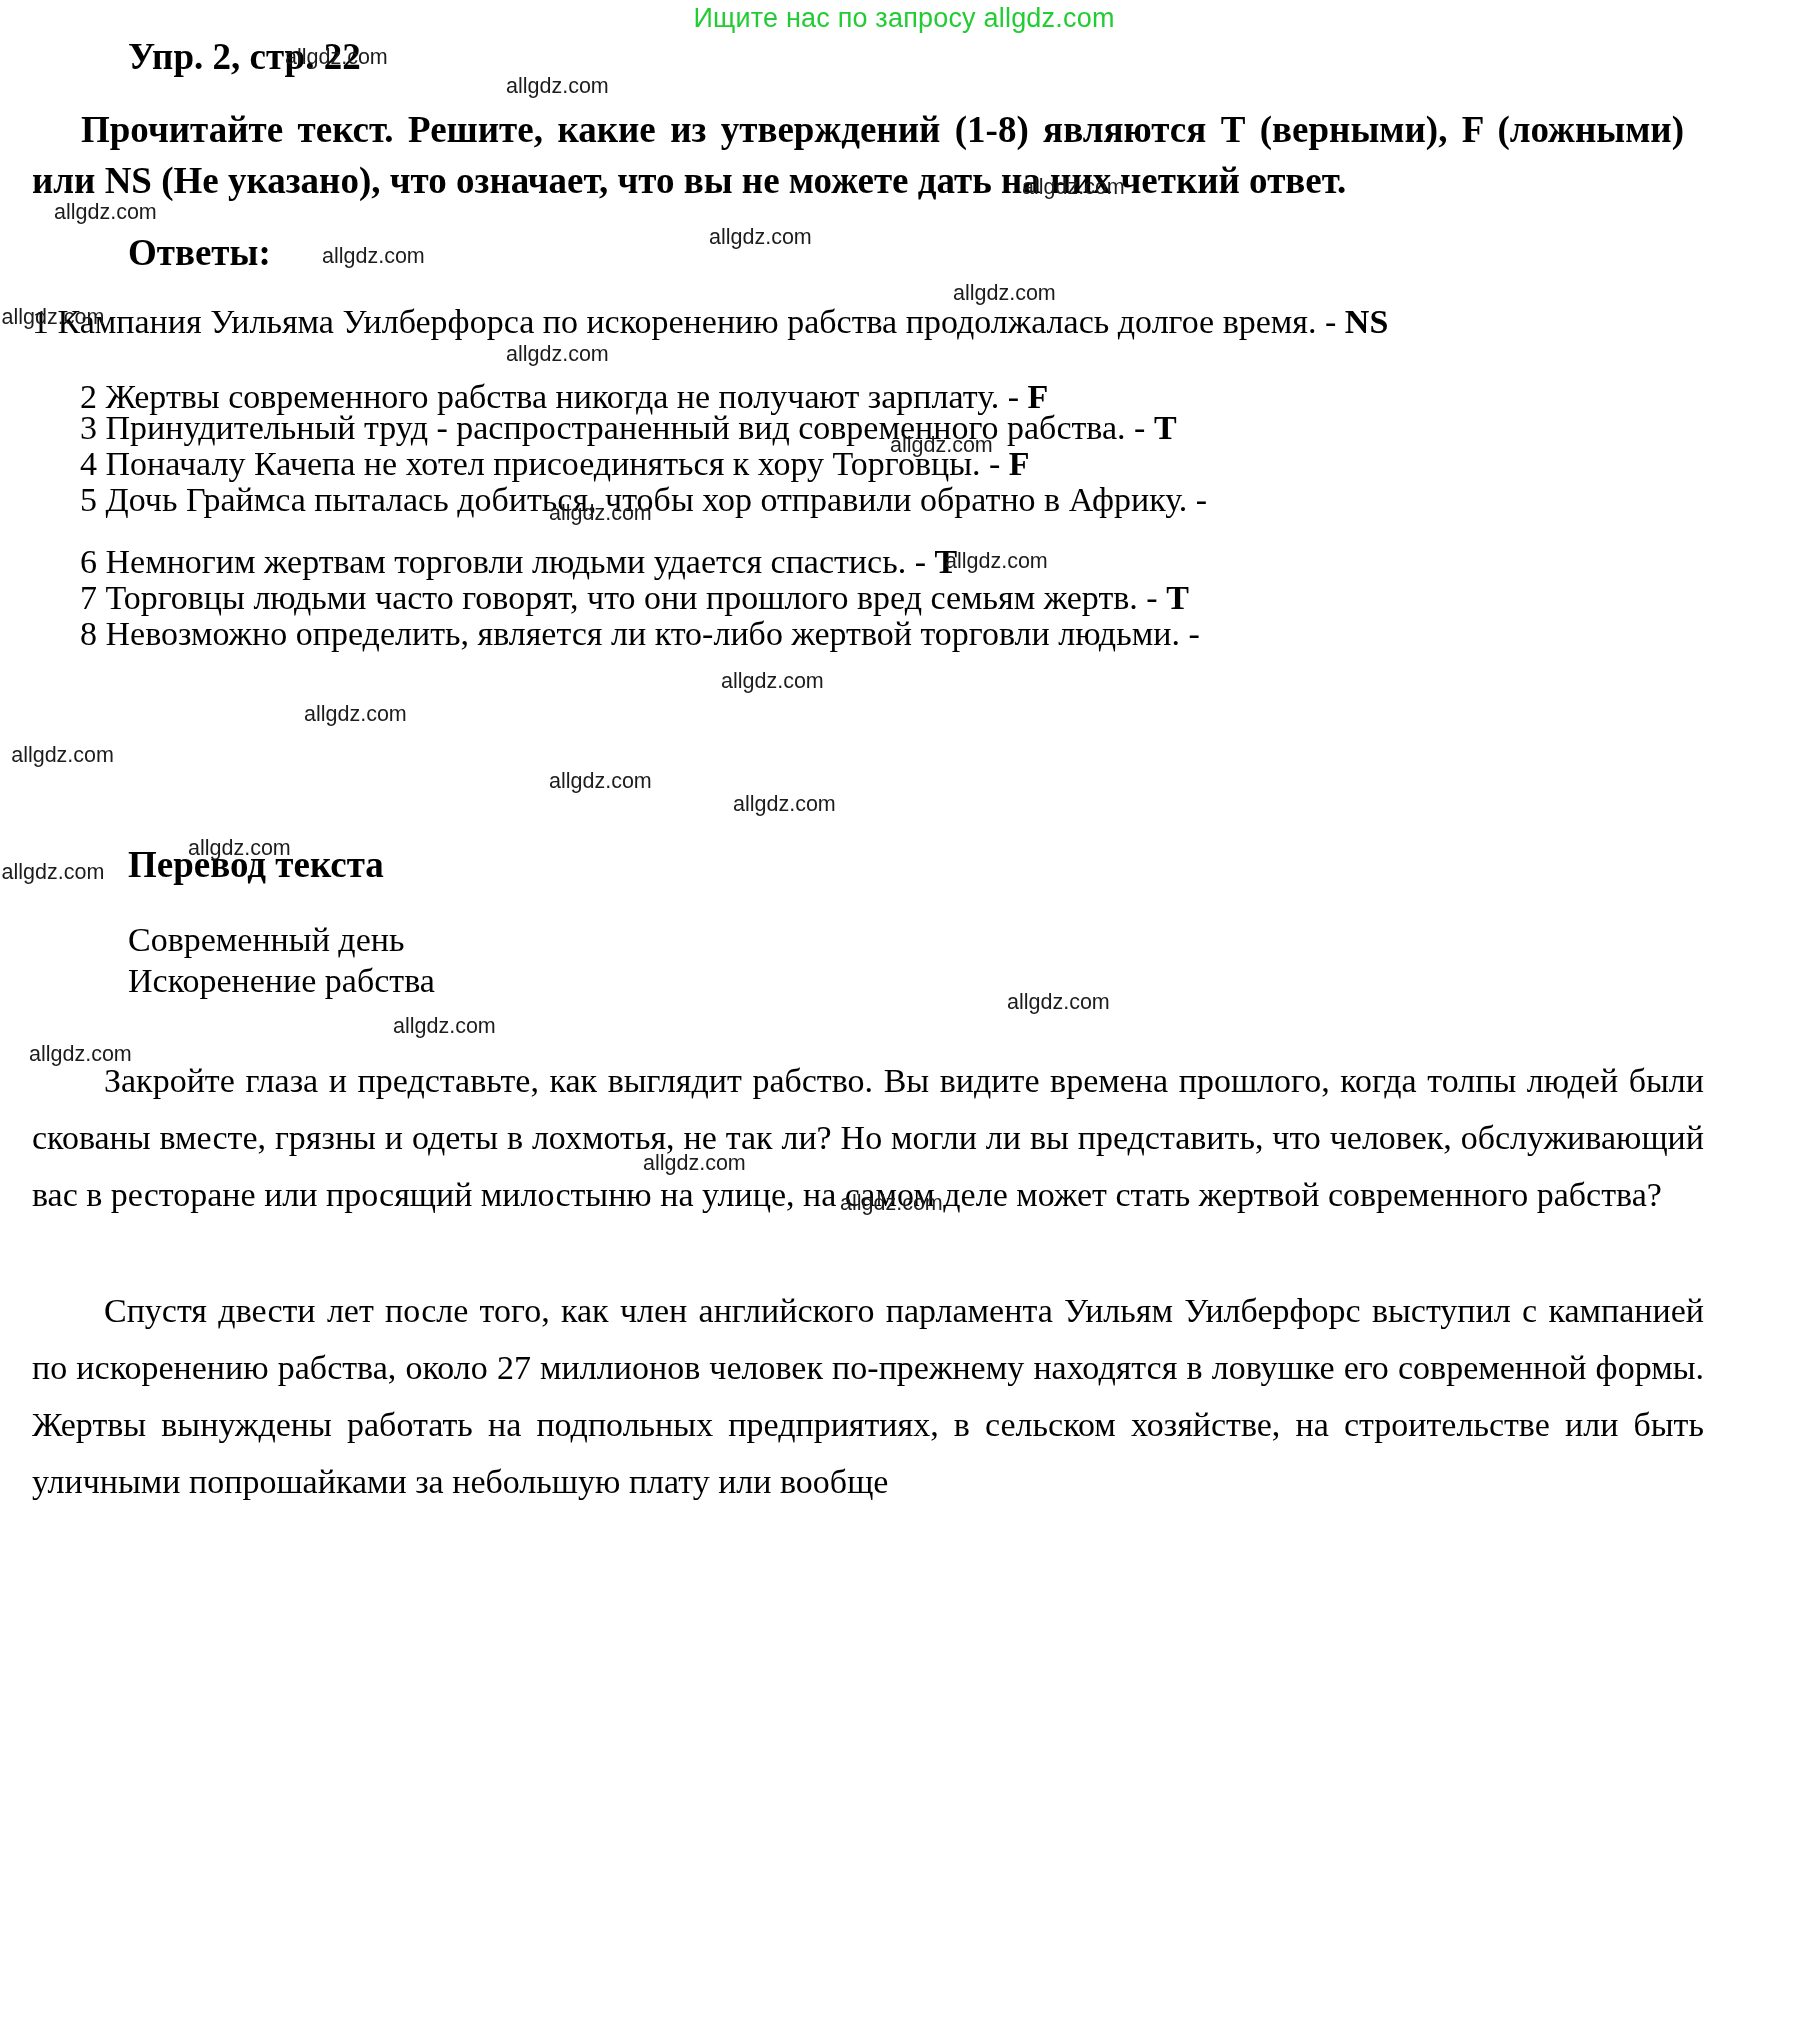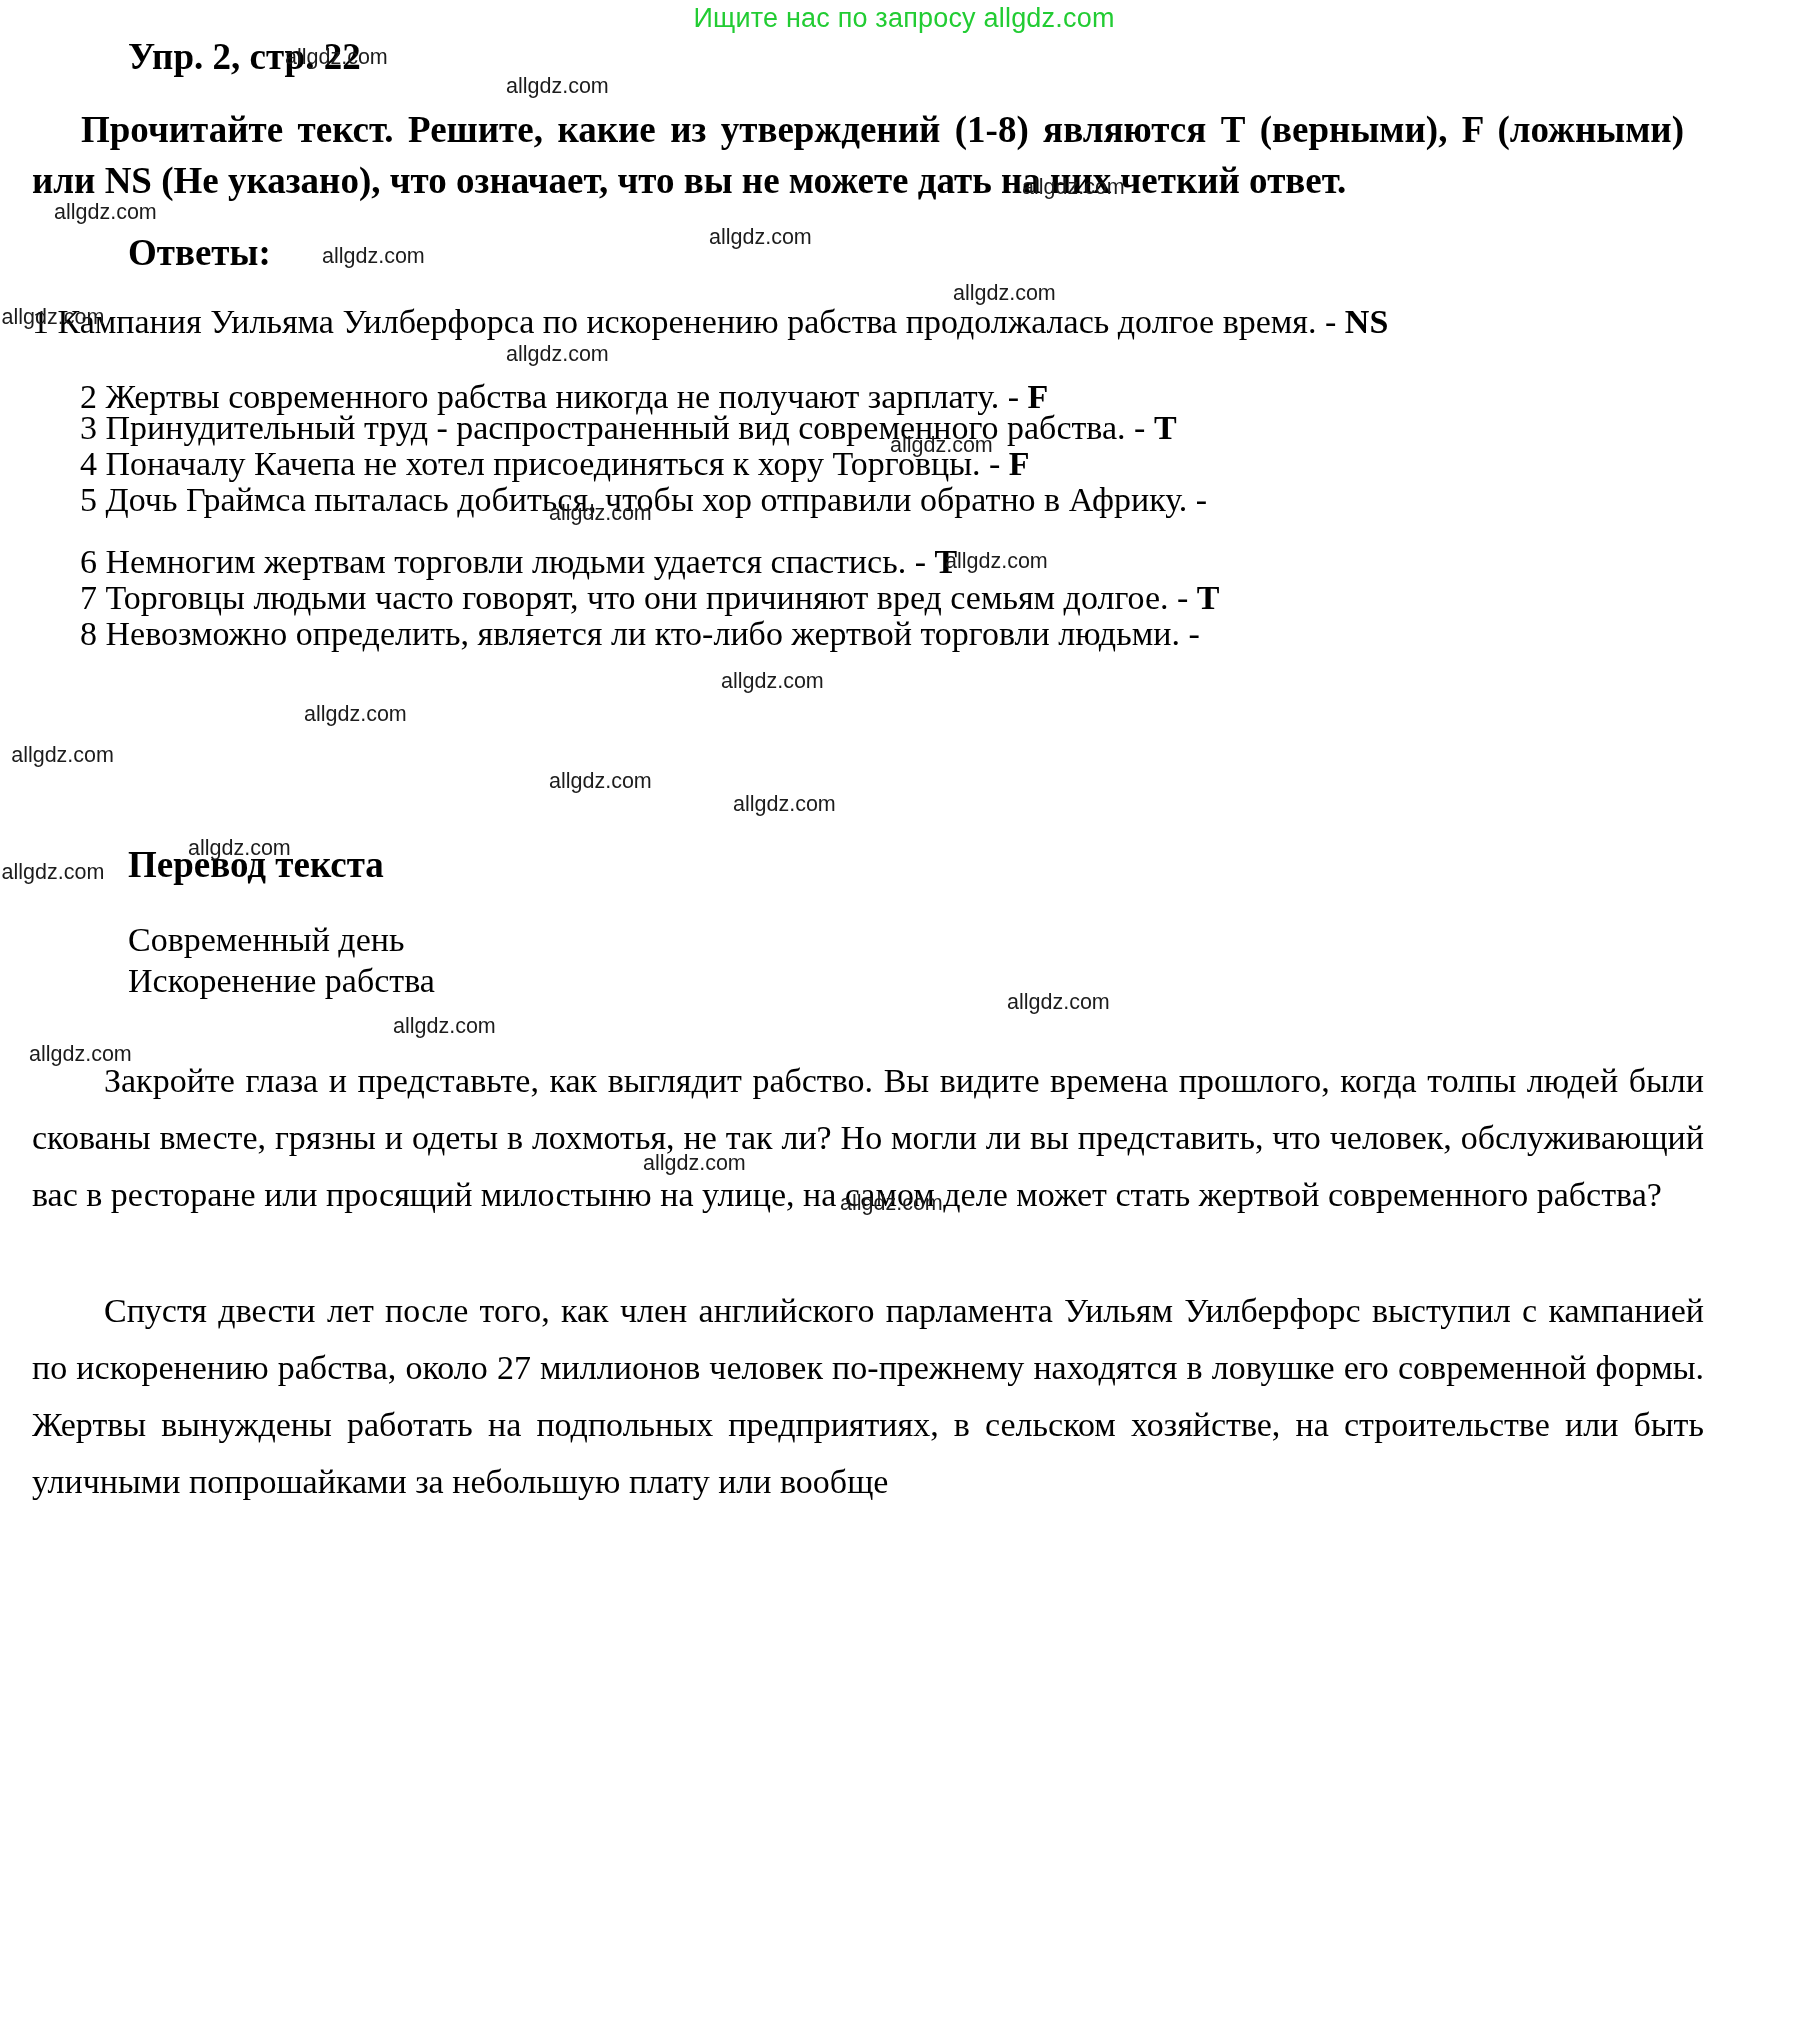--- a/index.html
+++ b/index.html
@@ -194,21 +194,21 @@
     </div>
 
     <div class="block full-col statement" style="top: 535px; padding-left: 48px; width: 1676px;">
       <span>6</span>
       <span>Немногим жертвам торговли людьми удается спастись. -</span>
       <b>T</b>
     </div>
 
     <div class="block full-col statement" style="top: 571px; padding-left: 48px; width: 1676px;">
       <span>7</span>
-      <span>Торговцы людьми часто говорят, что они причиняют вред семьям долгое. -</span>
+      <span>Торговцы людьми часто говорят, что они прошлого вред семьям жертв. -</span>
       <b>T</b>
     </div>
 
     <div class="block full-col statement" style="top: 607px; padding-left: 48px; width: 1672px; left: 32px;">
       <span>8</span>
       <span>Невозможно определить, является ли кто-либо жертвой торговли людьми. -</span>
       
     </div>
 
     <div class="block indent-col translate-head" style="top: 842px;">Перевод текста</div>

